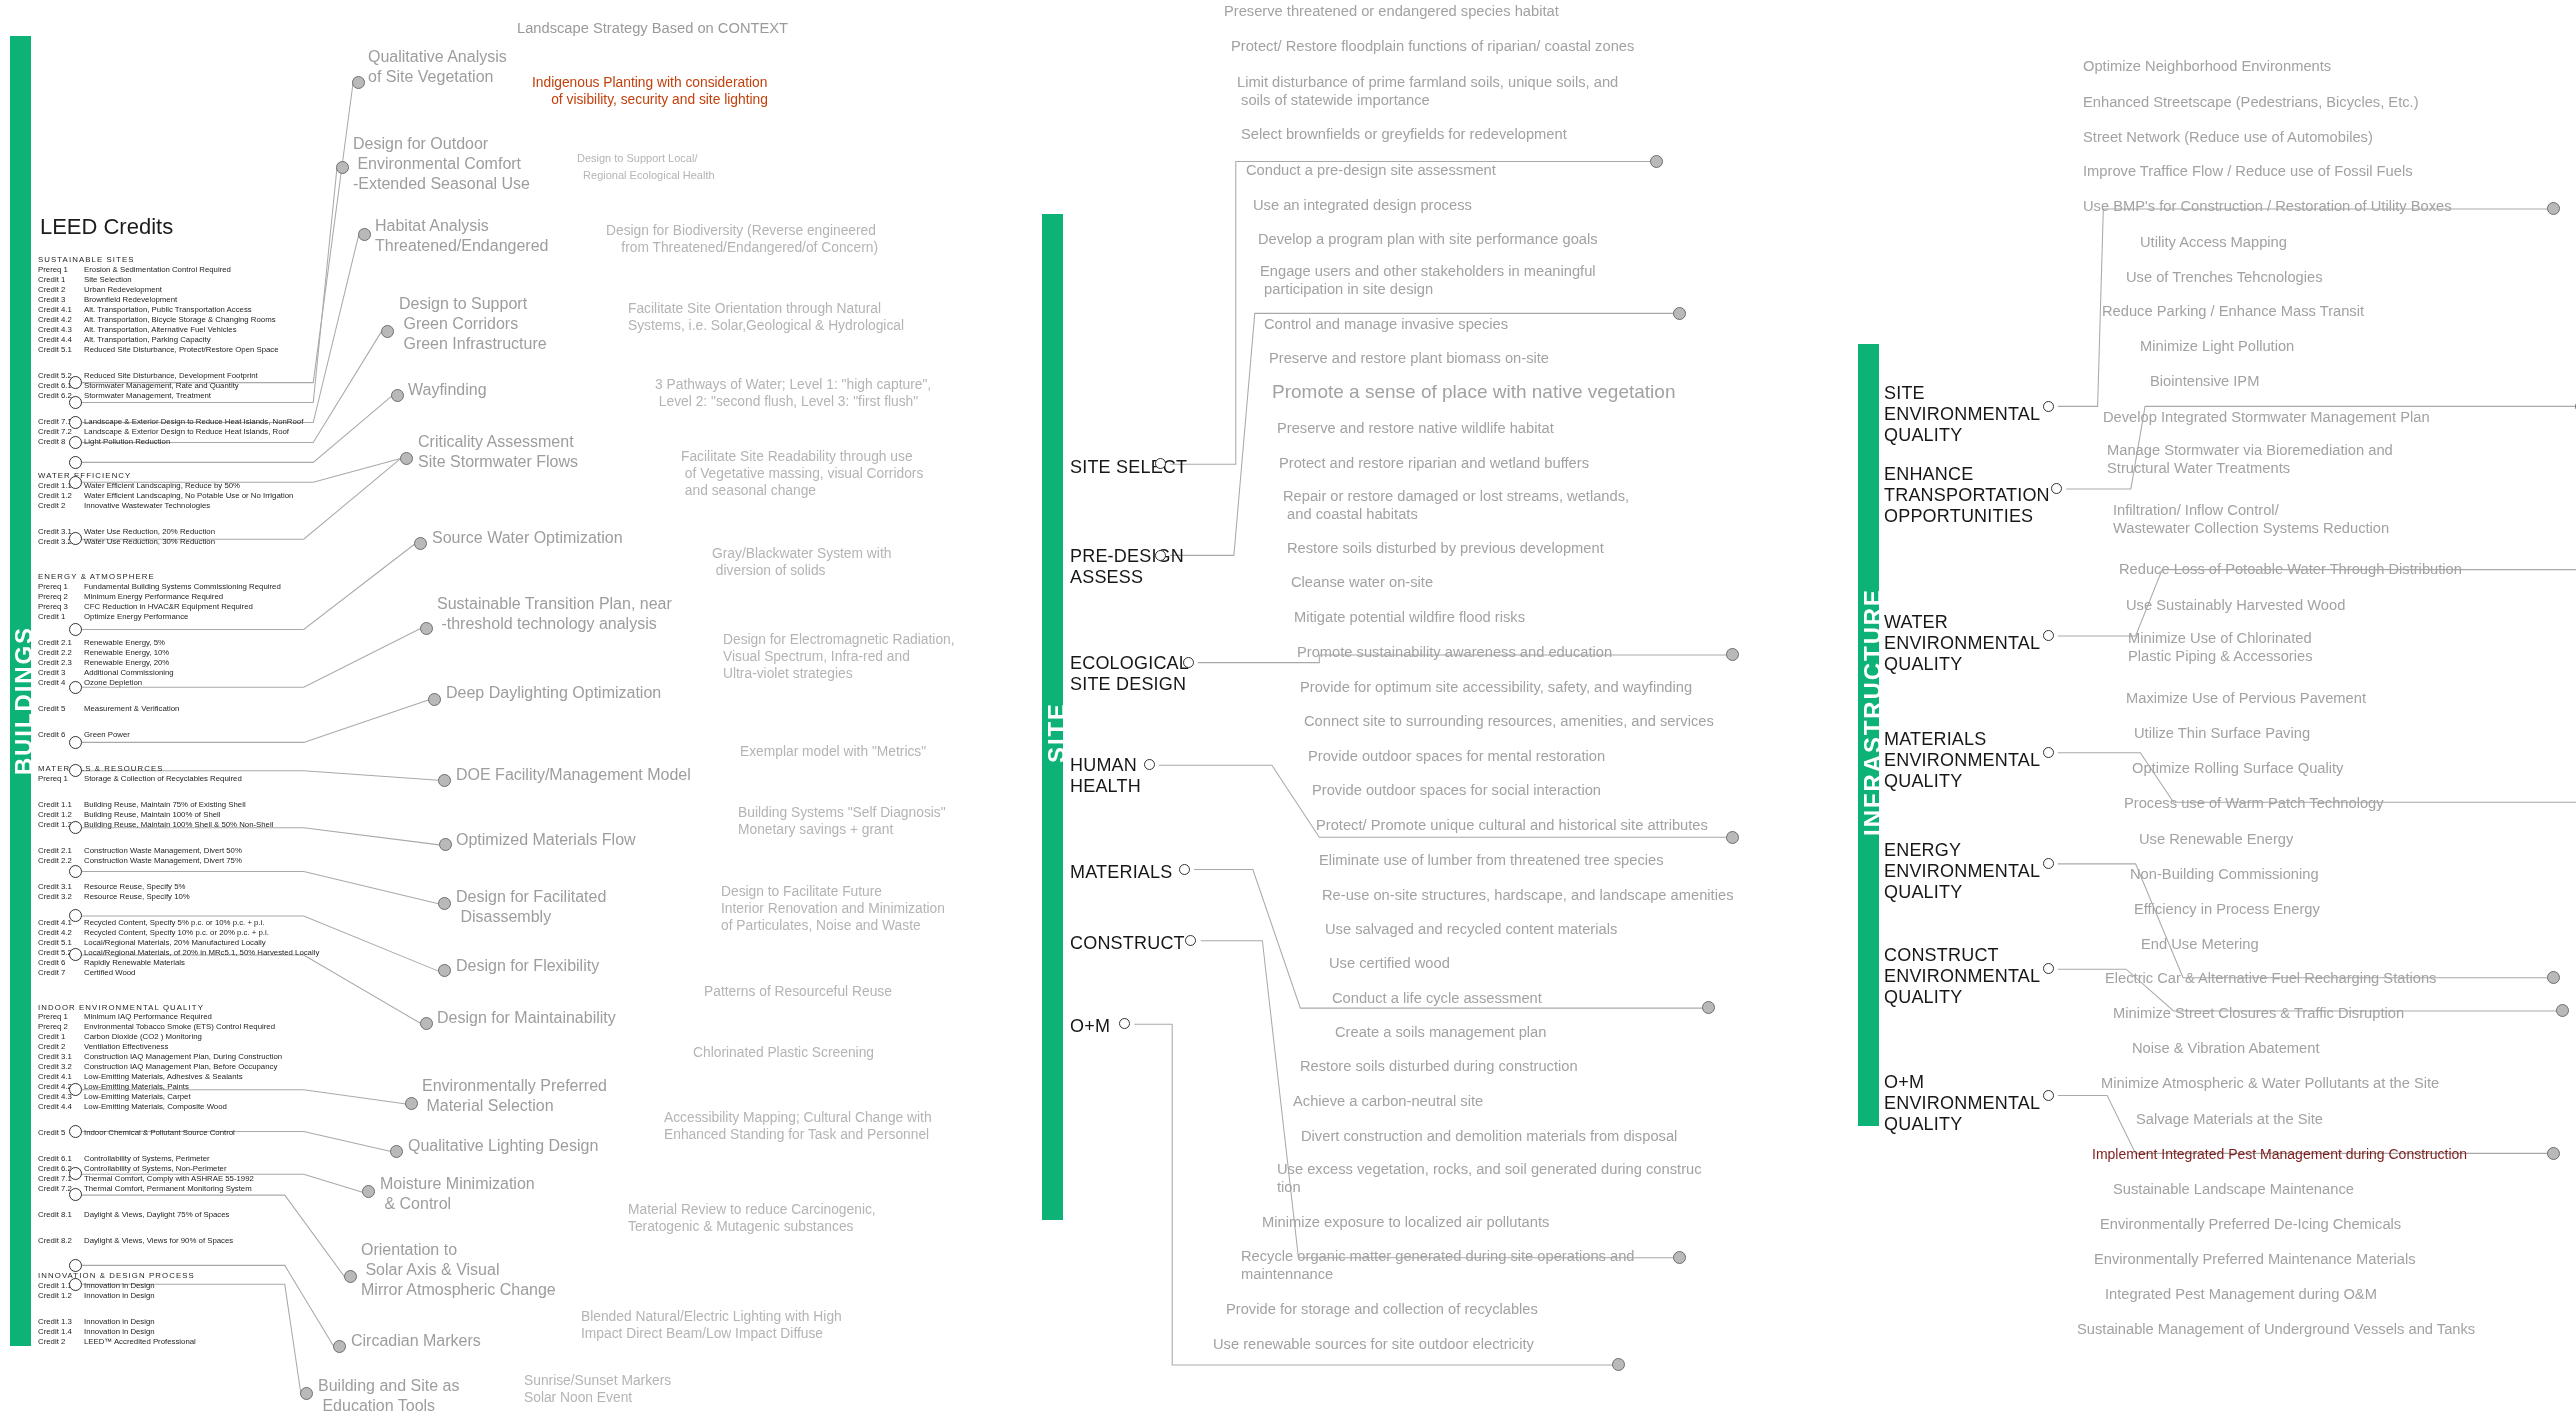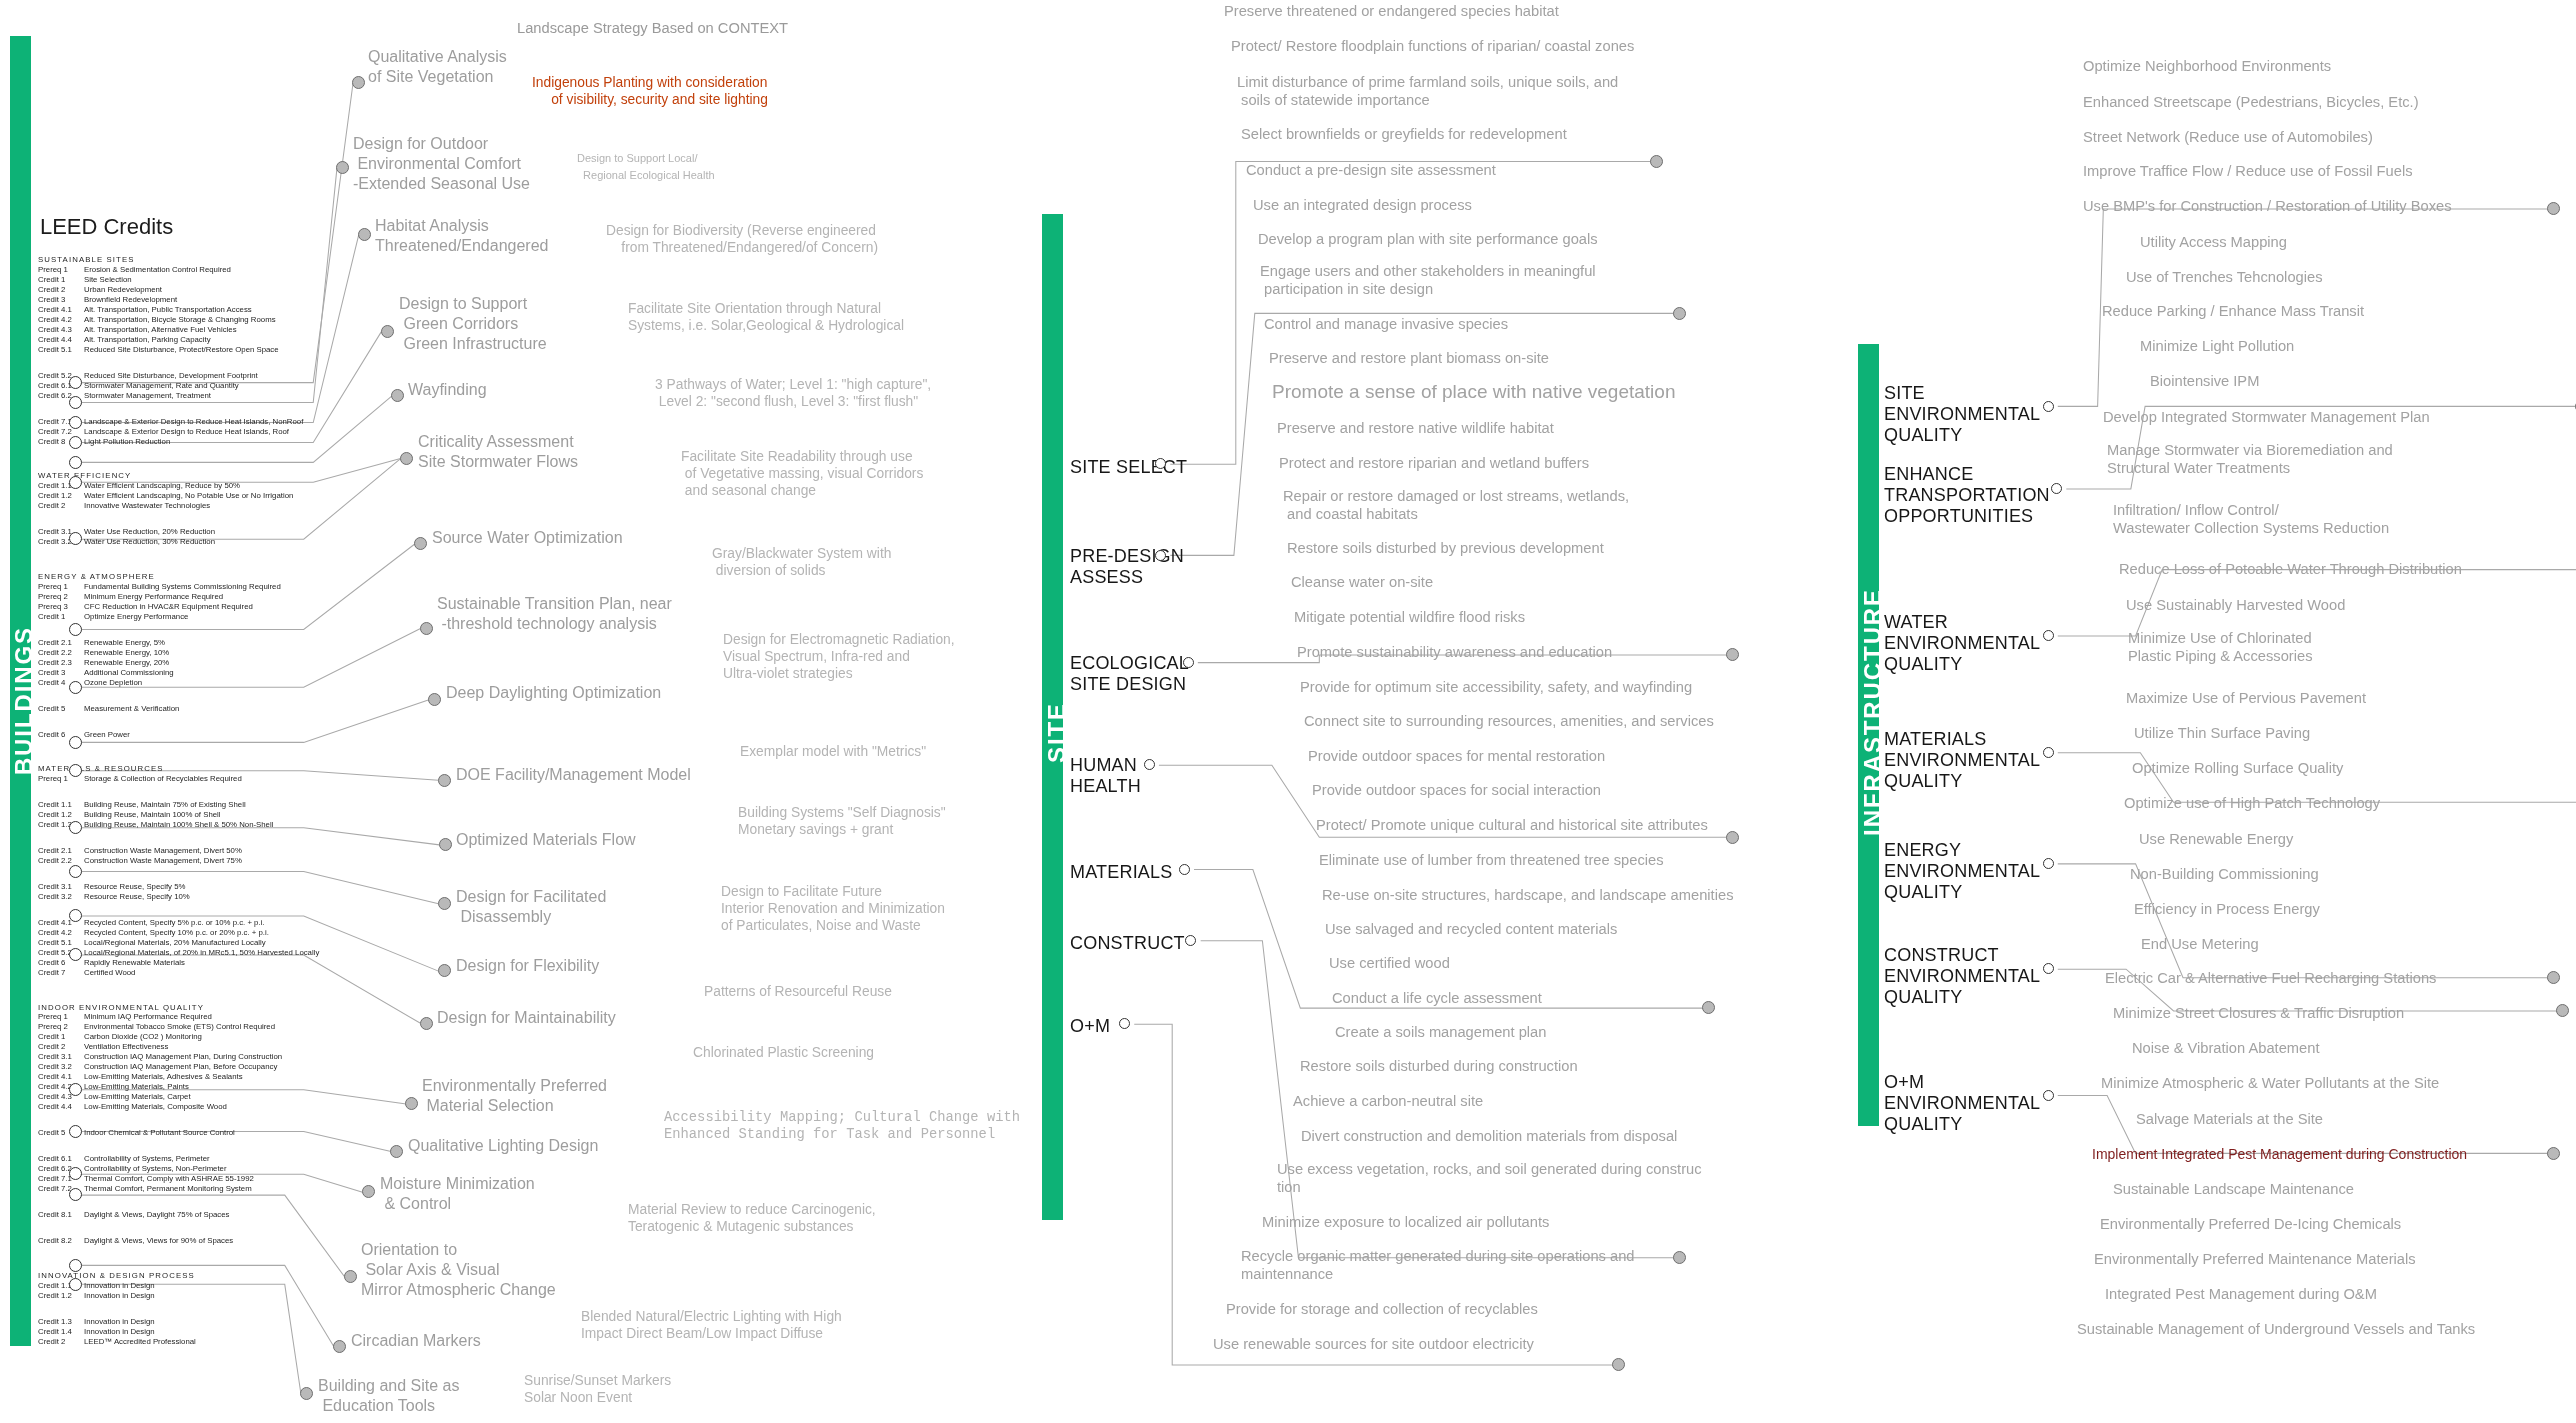--- a/index.html
+++ b/index.html
@@ -253,21 +253,21 @@
 Visual Spectrum, Infra-red and
 Ultra-violet strategies</div>
       <div class="txt" style="left: 740px; top: 743px; color: rgb(180, 180, 180); font-size: 13.8px; line-height: 17px;">Exemplar model with "Metrics"</div>
       <div class="txt" style="left: 738px; top: 804px; color: rgb(180, 180, 180); font-size: 13.8px; line-height: 17px;">Building Systems "Self Diagnosis"
 Monetary savings + grant</div>
       <div class="txt" style="left: 721px; top: 883px; color: rgb(180, 180, 180); font-size: 13.8px; line-height: 17px;">Design to Facilitate Future
 Interior Renovation and Minimization
 of Particulates, Noise and Waste</div>
       <div class="txt" style="left: 704px; top: 983px; color: rgb(180, 180, 180); font-size: 13.8px; line-height: 17px;">Patterns of Resourceful Reuse</div>
       <div class="txt" style="left: 693px; top: 1044px; color: rgb(180, 180, 180); font-size: 13.8px; line-height: 17px;">Chlorinated Plastic Screening</div>
-      <div class="txt" style="left: 664px; top: 1109px; color: rgb(180, 180, 180); font-size: 13.8px; line-height: 17px; font-family: Liberation Mono, monospace;">Accessibility Mapping; Cultural Change with
+      <div class="txt" style="left: 664px; top: 1109px; color: rgb(180, 180, 180); font-size: 13.8px; line-height: 17px;">Accessibility Mapping; Cultural Change with
 Enhanced Standing for Task and Personnel</div>
       <div class="txt" style="left: 628px; top: 1201px; color: rgb(180, 180, 180); font-size: 13.8px; line-height: 17px;">Material Review to reduce Carcinogenic,
 Teratogenic &amp; Mutagenic substances</div>
       <div class="txt" style="left: 581px; top: 1308px; color: rgb(180, 180, 180); font-size: 13.8px; line-height: 17px;">Blended Natural/Electric Lighting with High
 Impact Direct Beam/Low Impact Diffuse</div>
       <div class="txt" style="left: 524px; top: 1372px; color: rgb(180, 180, 180); font-size: 13.8px; line-height: 17px;">Sunrise/Sunset Markers
 Solar Noon Event</div>
     </div>
   <div id="layer-site-cat">
       <div class="cat-label" style="left: 1070px; top: 457px;">SITE SELECT</div>
@@ -364,21 +364,21 @@
 Structural Water Treatments</div>
       <div class="txt" style="left: 2113px; top: 501px; color: rgb(162, 162, 162); font-size: 14.7px; line-height: 18px;">Infiltration/ Inflow Control/
 Wastewater Collection Systems Reduction</div>
       <div class="txt" style="left: 2119px; top: 560px; color: rgb(162, 162, 162); font-size: 14.7px; line-height: 18px;">Reduce Loss of Potoable Water Through Distribution</div>
       <div class="txt" style="left: 2126px; top: 596px; color: rgb(162, 162, 162); font-size: 14.7px; line-height: 18px;">Use Sustainably Harvested Wood</div>
       <div class="txt" style="left: 2128px; top: 629px; color: rgb(162, 162, 162); font-size: 14.7px; line-height: 18px;">Minimize Use of Chlorinated
 Plastic Piping &amp; Accessories</div>
       <div class="txt" style="left: 2126px; top: 689px; color: rgb(162, 162, 162); font-size: 14.7px; line-height: 18px;">Maximize Use of Pervious Pavement</div>
       <div class="txt" style="left: 2134px; top: 724px; color: rgb(162, 162, 162); font-size: 14.7px; line-height: 18px;">Utilize Thin Surface Paving</div>
       <div class="txt" style="left: 2132px; top: 759px; color: rgb(162, 162, 162); font-size: 14.7px; line-height: 18px;">Optimize Rolling Surface Quality</div>
-      <div class="txt" style="left: 2124px; top: 794px; color: rgb(162, 162, 162); font-size: 14.7px; line-height: 18px;">Optimize use of High Patch Technology</div>
+      <div class="txt" style="left: 2124px; top: 794px; color: rgb(162, 162, 162); font-size: 14.7px; line-height: 18px;">Process use of Warm Patch Technology</div>
       <div class="txt" style="left: 2139px; top: 830px; color: rgb(162, 162, 162); font-size: 14.7px; line-height: 18px;">Use Renewable Energy</div>
       <div class="txt" style="left: 2130px; top: 865px; color: rgb(162, 162, 162); font-size: 14.7px; line-height: 18px;">Non-Building Commissioning</div>
       <div class="txt" style="left: 2134px; top: 900px; color: rgb(162, 162, 162); font-size: 14.7px; line-height: 18px;">Efficiency in Process Energy</div>
       <div class="txt" style="left: 2141px; top: 935px; color: rgb(162, 162, 162); font-size: 14.7px; line-height: 18px;">End Use Metering</div>
       <div class="txt" style="left: 2105px; top: 969px; color: rgb(162, 162, 162); font-size: 14.7px; line-height: 18px;">Electric Car &amp; Alternative Fuel Recharging Stations</div>
       <div class="txt" style="left: 2113px; top: 1004px; color: rgb(162, 162, 162); font-size: 14.7px; line-height: 18px;">Minimize Street Closures &amp; Traffic Disruption</div>
       <div class="txt" style="left: 2132px; top: 1039px; color: rgb(162, 162, 162); font-size: 14.7px; line-height: 18px;">Noise &amp; Vibration Abatement</div>
       <div class="txt" style="left: 2101px; top: 1074px; color: rgb(162, 162, 162); font-size: 14.7px; line-height: 18px;">Minimize Atmospheric &amp; Water Pollutants at the Site</div>
       <div class="txt" style="left: 2136px; top: 1110px; color: rgb(162, 162, 162); font-size: 14.7px; line-height: 18px;">Salvage Materials at the Site</div>
       <div class="txt" style="left: 2092px; top: 1145px; color: #7f1d1d; font-size: 14px; line-height: 18px;">Implement Integrated Pest Management during Construction</div>

